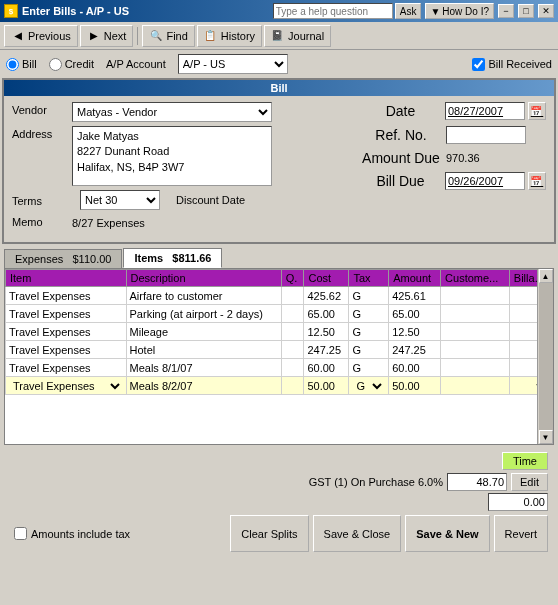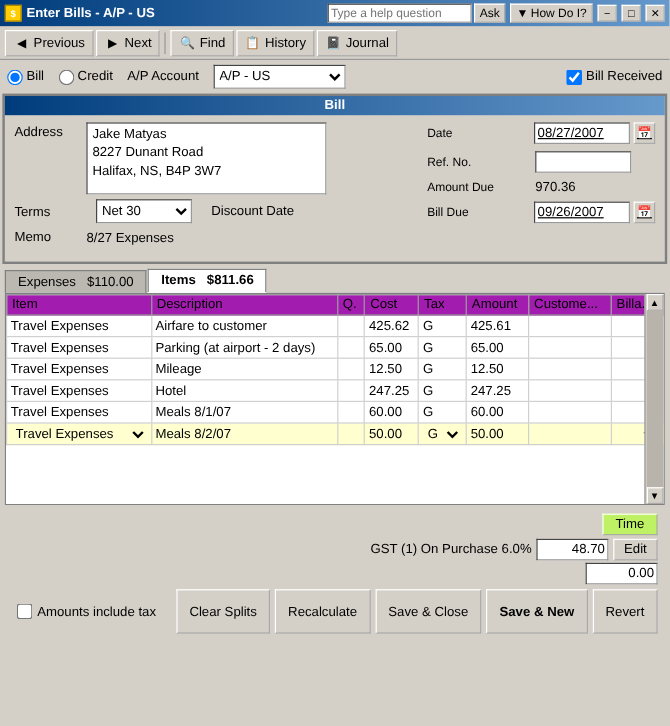--- a/index.html
+++ b/index.html
@@ -222,21 +222,22 @@
       justify-content: center;
       font-size: 10px;
     }
     .right-row {
       display: flex;
       align-items: center;
       margin-bottom: 6px;
     }
     .right-label {
       width: 90px;
-      font-size: 10px;
+      font-size: 14px;
+      text-align: center;
     }
     .amount-value {
       font-size: 11px;
       font-weight: normal;
     }
     .terms-row {
       display: flex;
       align-items: center;
       gap: 8px;
     }
@@ -532,20 +533,26 @@
     </label>
   </div>
 </div>
 
 <div class="bill-panel">
   <div class="bill-panel-title">Bill</div>
   <div class="bill-body">
     <div class="bill-two-col">
 
       <div class="bill-left-col">
+        <div class="field-row">
+          <span class="field-label">Vendor</span>
+          <select class="vendor-select">
+            <option>Matyas - Vendor</option>
+          </select>
+        </div>
         <div class="field-row">
           <span class="field-label">Address</span>
           <textarea class="address-box" style="">Jake Matyas
 8227 Dunant Road
 Halifax, NS, B4P 3W7</textarea>
         </div>
         <div class="field-row terms-row">
           <span class="field-label">Terms</span>
           <select class="terms-select">
             <option>Net 30</option>
@@ -693,18 +700,17 @@
   <div class="zero-row">
     <div class="zero-value">0.00</div>
   </div>
   <div class="action-btns-row">
     <label class="amounts-tax-row">
       <input type="checkbox" style="">
       <span>Amounts include tax</span>
     </label>
     <div class="spacer"></div>
     <button class="action-btn">Clear Splits</button>
-    <button class="action-btn">Recalculate</button>
     <button class="action-btn">Save &amp; Close</button>
     <button class="action-btn primary">Save &amp; New</button>
     <button class="action-btn">Revert</button>
   </div>
 </div>
 
 </body></html>

